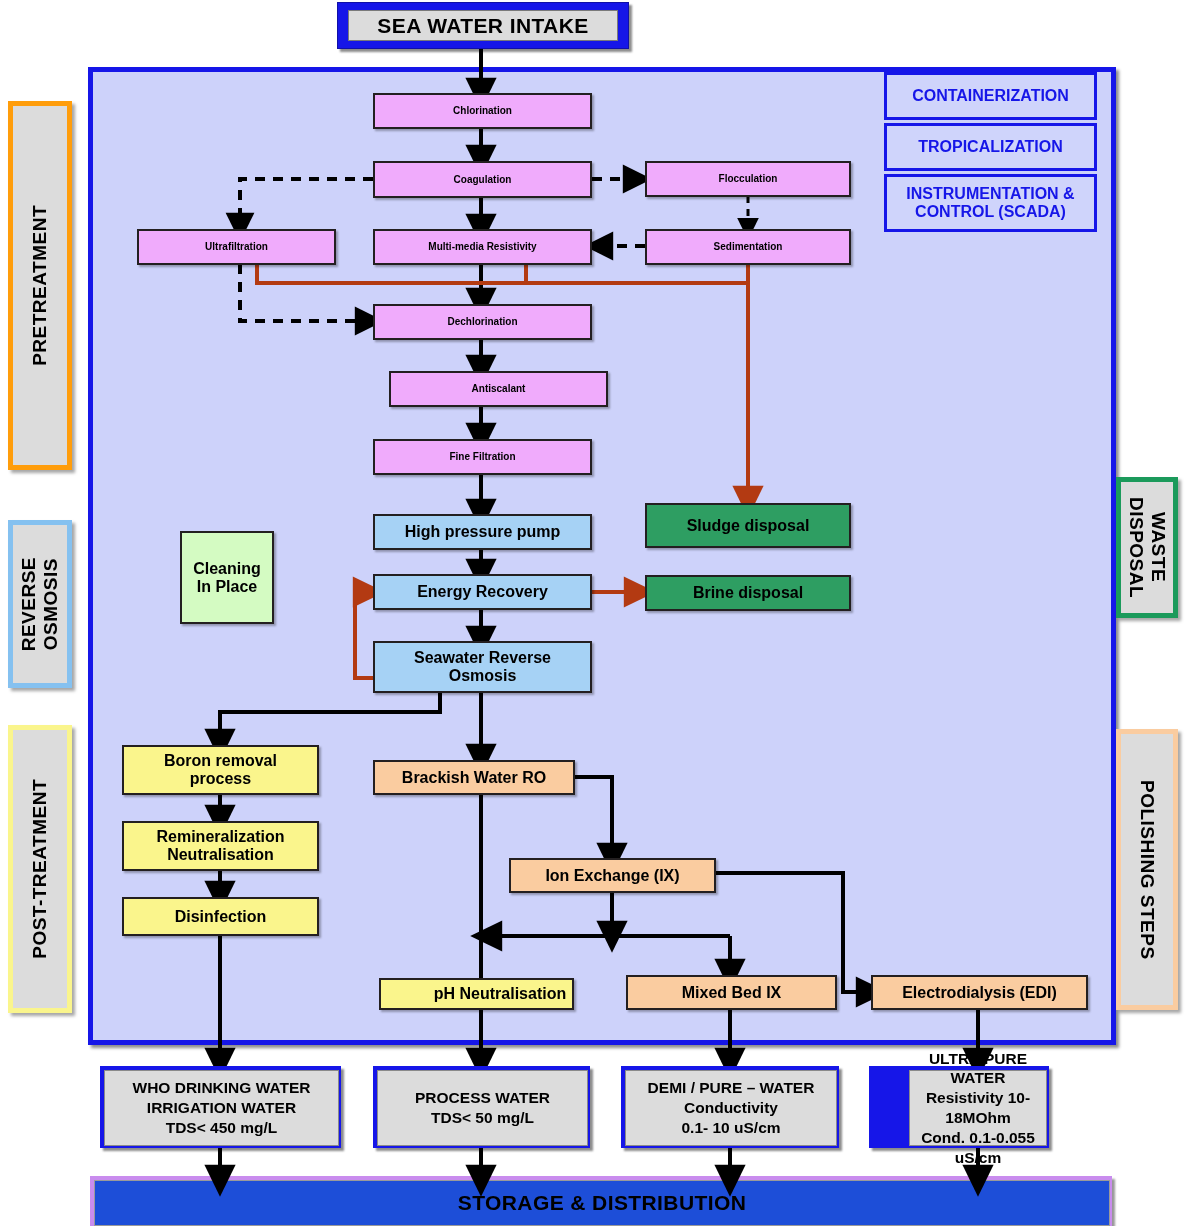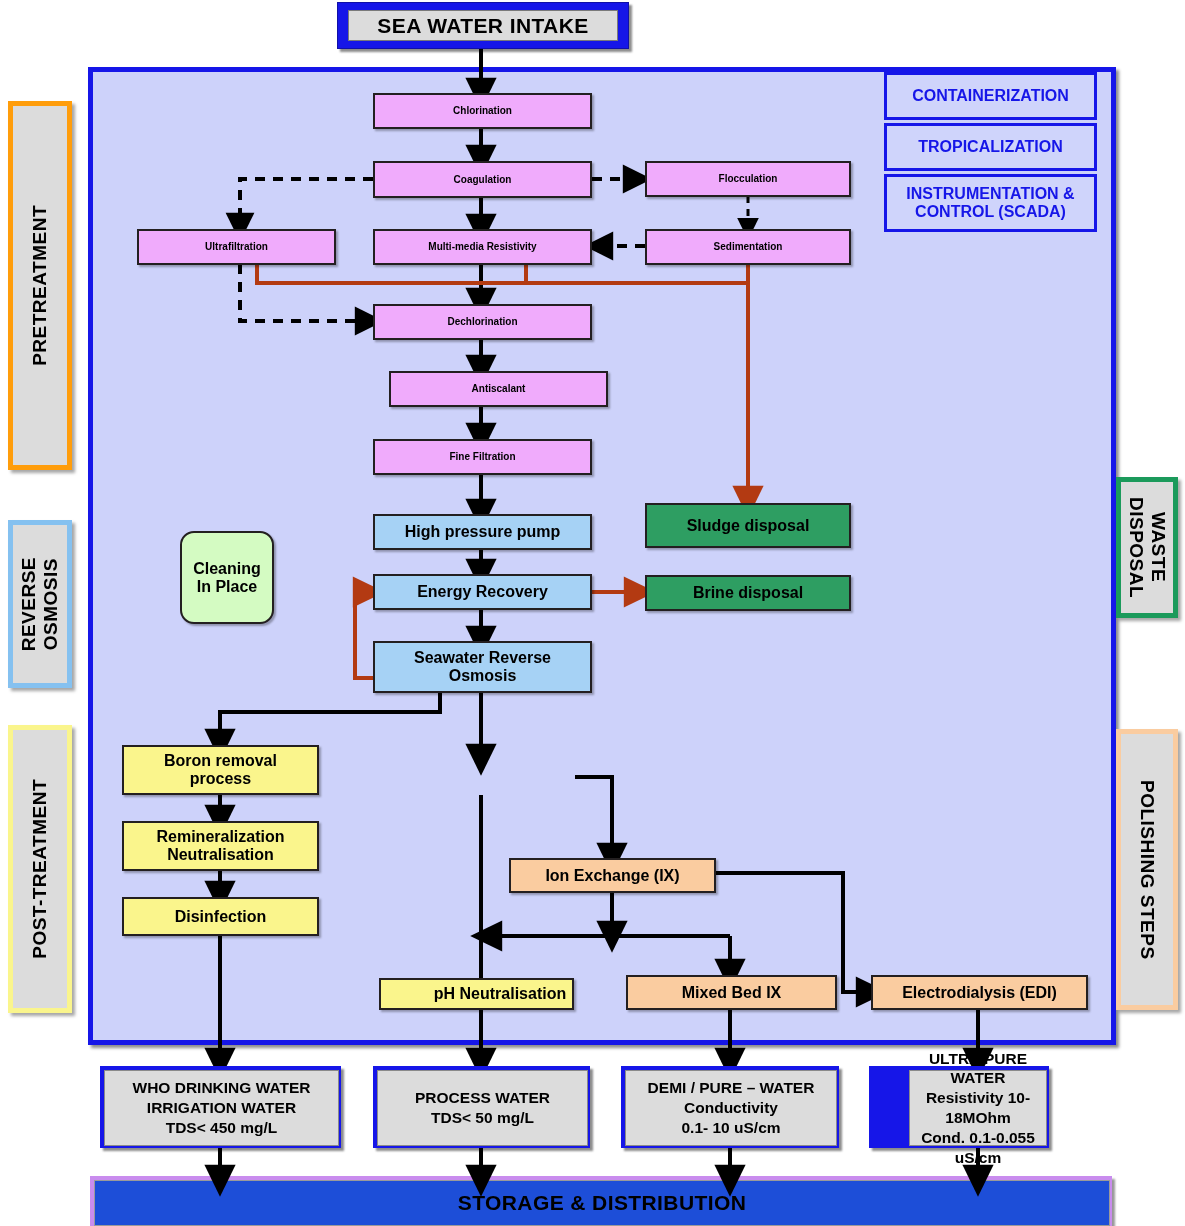--- a/index.html
+++ b/index.html
@@ -258,35 +258,36 @@
 
   <div class="node orange" style="left:373px;top:439px;width:219px;height:36px;">Fine Filtration</div>
 
   <div class="node blue" style="left:373px;top:514px;width:219px;height:36px;">High pressure pump</div>
 
   <div class="node blue" style="left:373px;top:574px;width:219px;height:36px;text-align:right;">Energy Recovery</div>
 
   <div class="node blue" style="left:373px;top:641px;width:219px;height:52px;">Seawater Reverse
 Osmosis</div>
 
-  <div class="node mint" style="left:180px;top:531px;width:94px;height:93px;border-radius:14px;">Cleaning
+  <div class="node mint" style="left:180px;top:531px;width:94px;height:93px;">Cleaning
 In Place</div>
 
   <div class="node green" style="left:645px;top:503px;width:206px;height:45px;">Sludge disposal</div>
 
   <div class="node green" style="left:645px;top:575px;width:206px;height:36px;">Brine disposal</div>
 
   <div class="node yellow" style="left:122px;top:745px;width:197px;height:50px;">Boron removal
 process</div>
 
   <div class="node yellow" style="left:122px;top:821px;width:197px;height:50px;">Remineralization
 Neutralisation</div>
 
   <div class="node yellow" style="left:122px;top:897px;width:197px;height:39px;">Disinfection</div>
 
+  <div class="node peach" style="left:373px;top:760px;width:202px;height:35px;">Brackish Water RO</div>
 
   <div class="node peach" style="left:509px;top:858px;width:207px;height:35px;">Ion Exchange (IX)</div>
 
   <div class="node yellow" style="left:379px;top:978px;width:195px;height:32px;padding-left:47px;">pH Neutralisation</div>
 
   <div class="node peach" style="left:626px;top:975px;width:211px;height:35px;">Mixed Bed IX</div>
 
   <div class="node peach" style="left:871px;top:975px;width:217px;height:35px;">Electrodialysis (EDI)</div>
 
   <div class="outbox" style="left:100px;top:1066px;width:241px;height:82px;">

